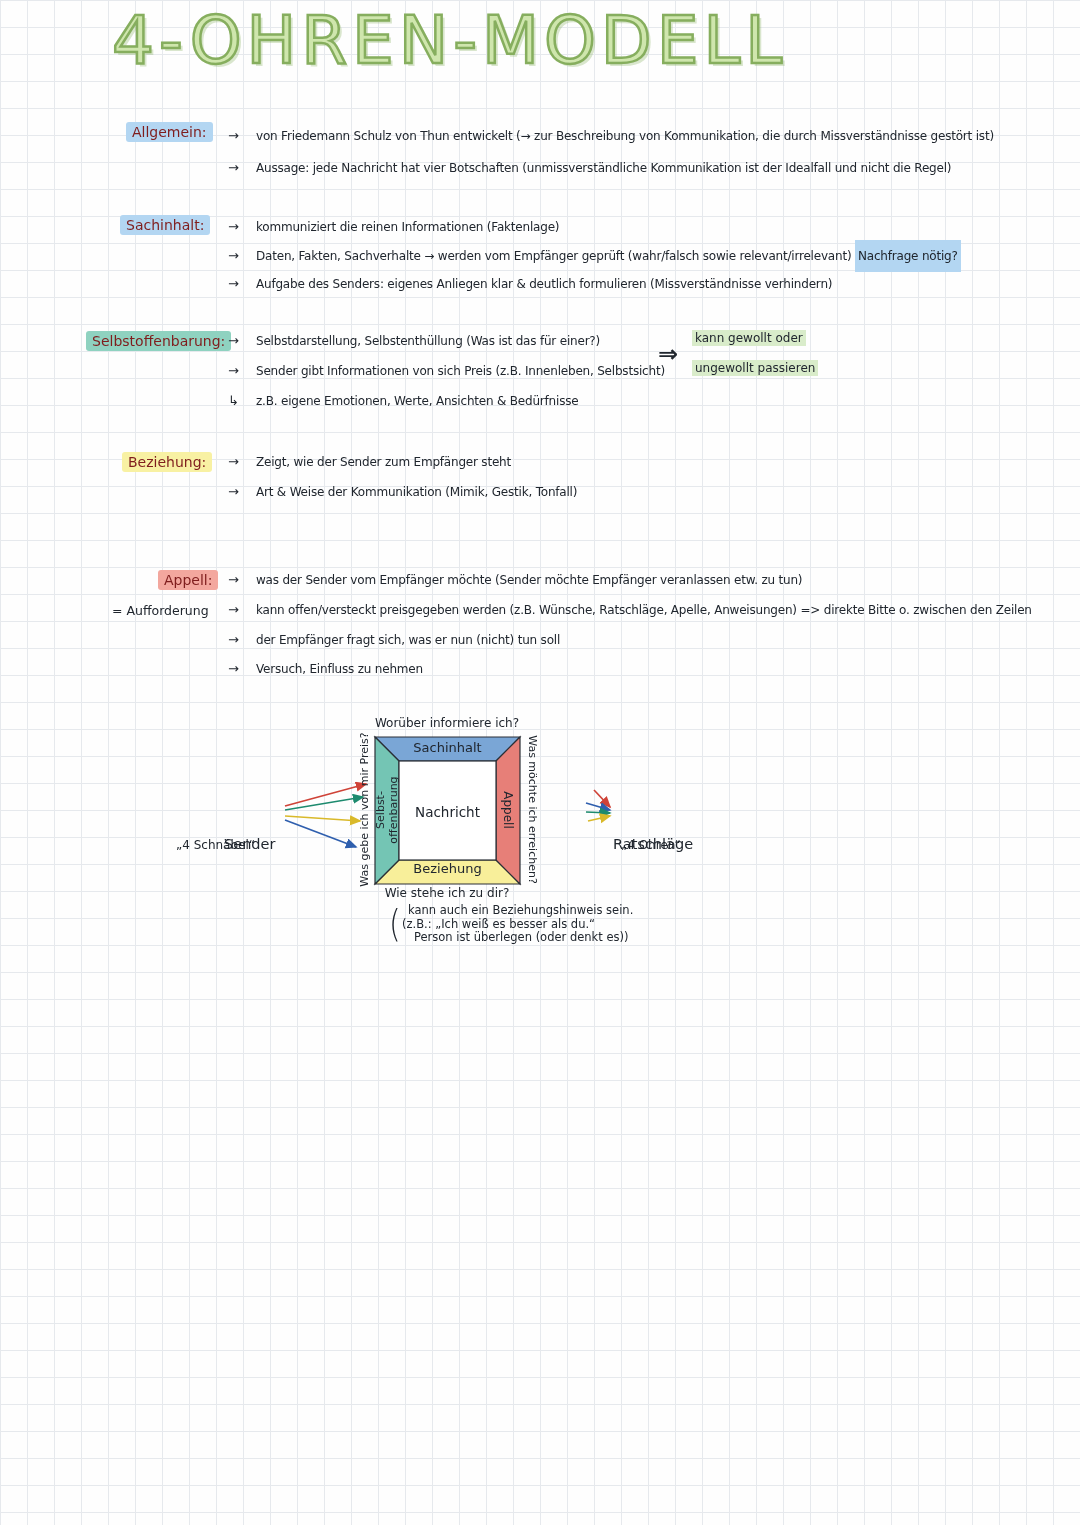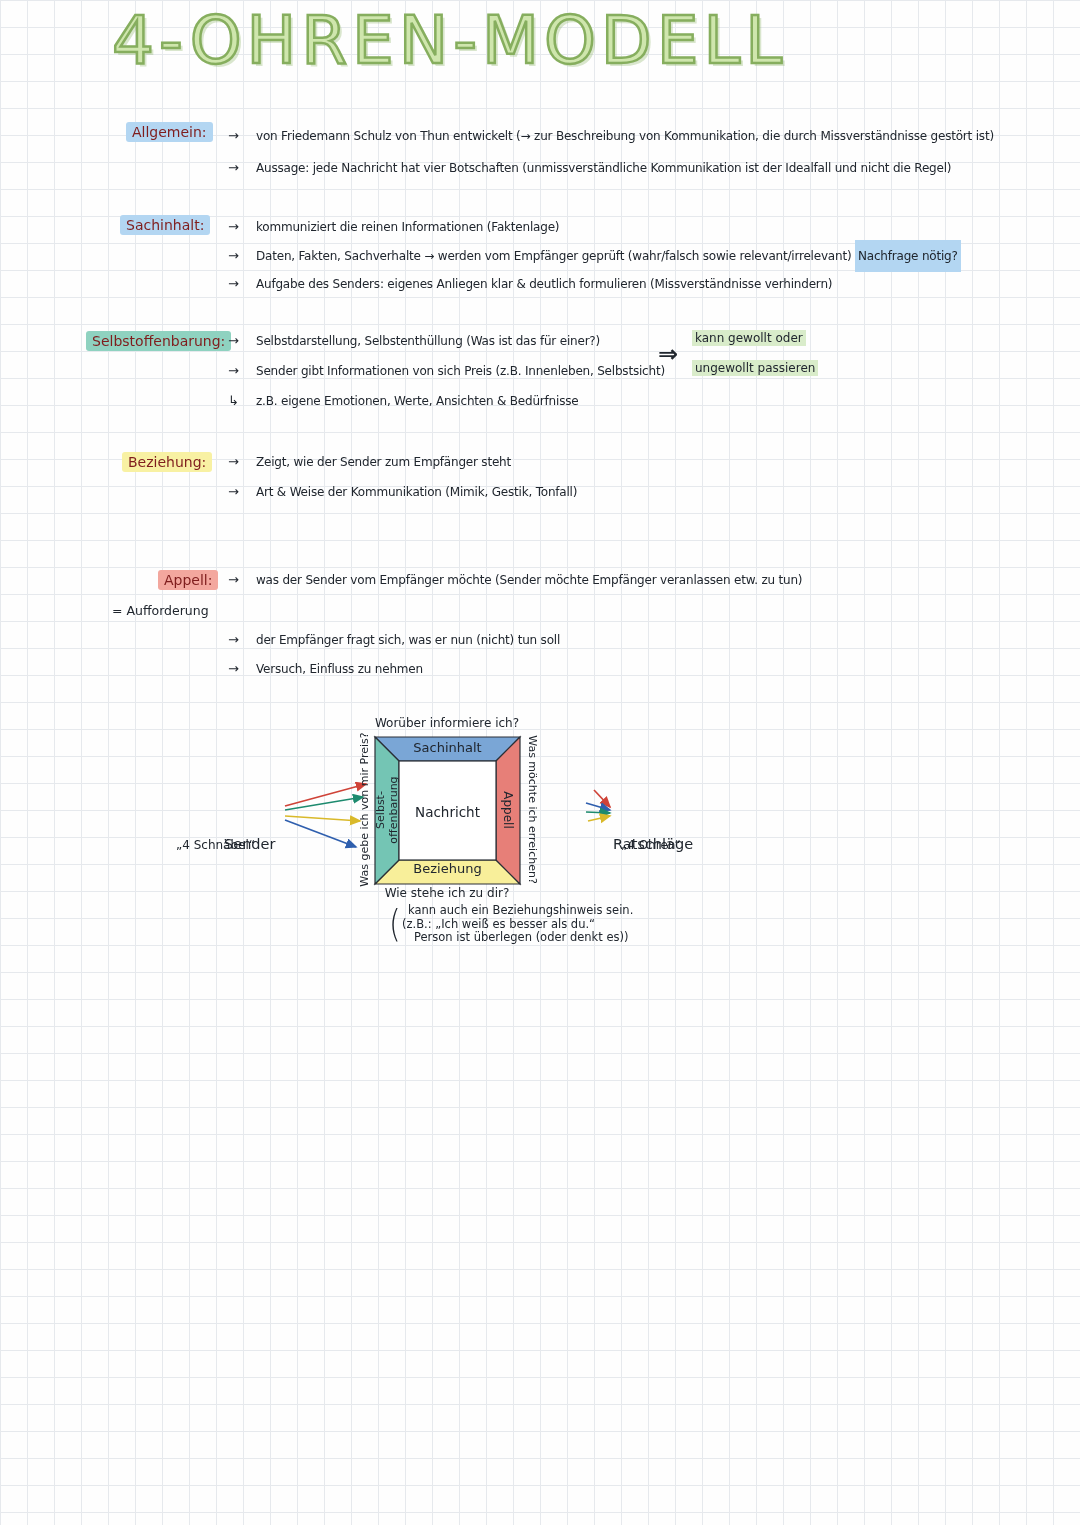--- a/index.html
+++ b/index.html
@@ -81,20 +81,21 @@
   <div class="sidegreen" style="left:692px;top:331px"><span class="hl-green">kann gewollt oder</span></div>
   <div class="sidegreen" style="left:692px;top:361px"><span class="hl-green">ungewollt passieren</span></div>
 
   <div class="seclabel bg-yellow" style="left:122px;top:452px">Beziehung:</div>
   <div class="line" style="top:454px"><span class="bullet">→</span><span>Zeigt, wie der Sender zum Empfänger steht</span></div>
   <div class="line" style="top:484px"><span class="bullet">→</span><span>Art &amp; Weise der Kommunikation (Mimik, Gestik, Tonfall)</span></div>
 
   <div class="seclabel bg-red" style="left:158px;top:570px">Appell:</div>
   <div class="sublabel" style="left:112px;top:603px">= Aufforderung</div>
   <div class="line" style="top:572px"><span class="bullet">→</span><span>was der Sender vom Empfänger möchte (Sender möchte Empfänger veranlassen etw. zu tun)</span></div>
+  <div class="line" style="top:602px"><span class="bullet">→</span><span>kann offen/versteckt preisgegeben werden (z.B. Wünsche, Ratschläge, Apelle, Anweisungen) =&gt; direkte Bitte o. zwischen den Zeilen</span></div>
   <div class="line" style="top:632px"><span class="bullet">→</span><span>der Empfänger fragt sich, was er nun (nicht) tun soll</span></div>
   <div class="line" style="top:661px"><span class="bullet">→</span><span>Versuch, Einfluss zu nehmen</span></div>
 
   <svg class="diagram-svg" style="left:170px;top:700px" width="580" height="270" viewBox="0 0 580 270">
     <defs>
       <marker id="mr" markerWidth="8" markerHeight="8" refX="6" refY="3" orient="auto">
           <path d="M0,0 L7,3 L0,6 Z" fill="#cf4338"></path>
         </marker>
       <marker id="mt" markerWidth="8" markerHeight="8" refX="6" refY="3" orient="auto">
           <path d="M0,0 L7,3 L0,6 Z" fill="#1d8a6e"></path>

